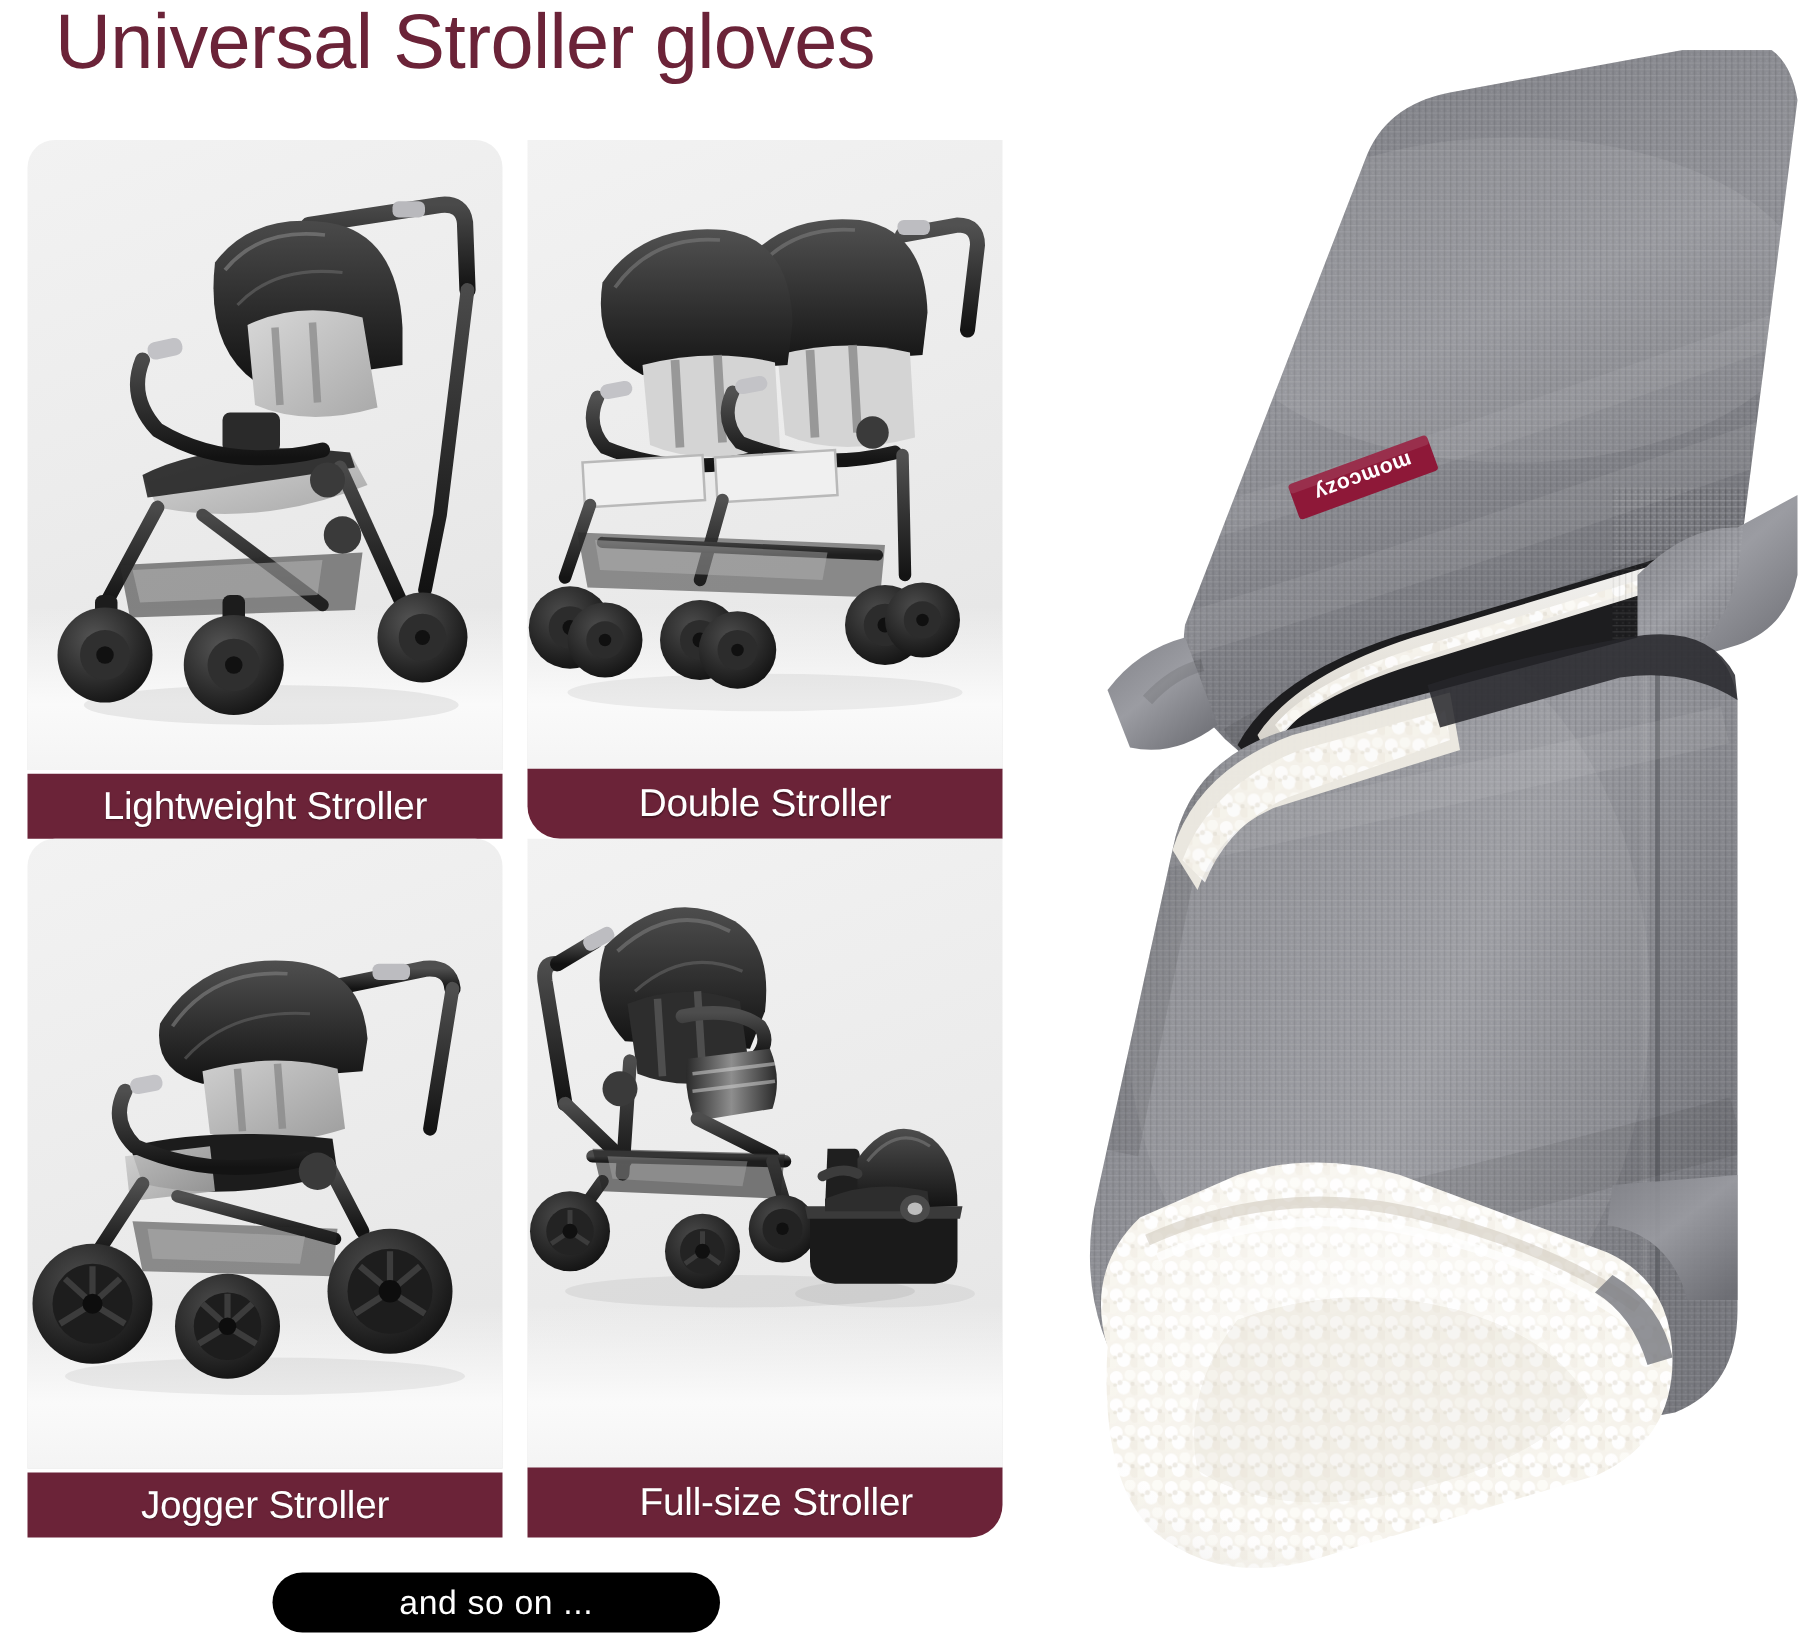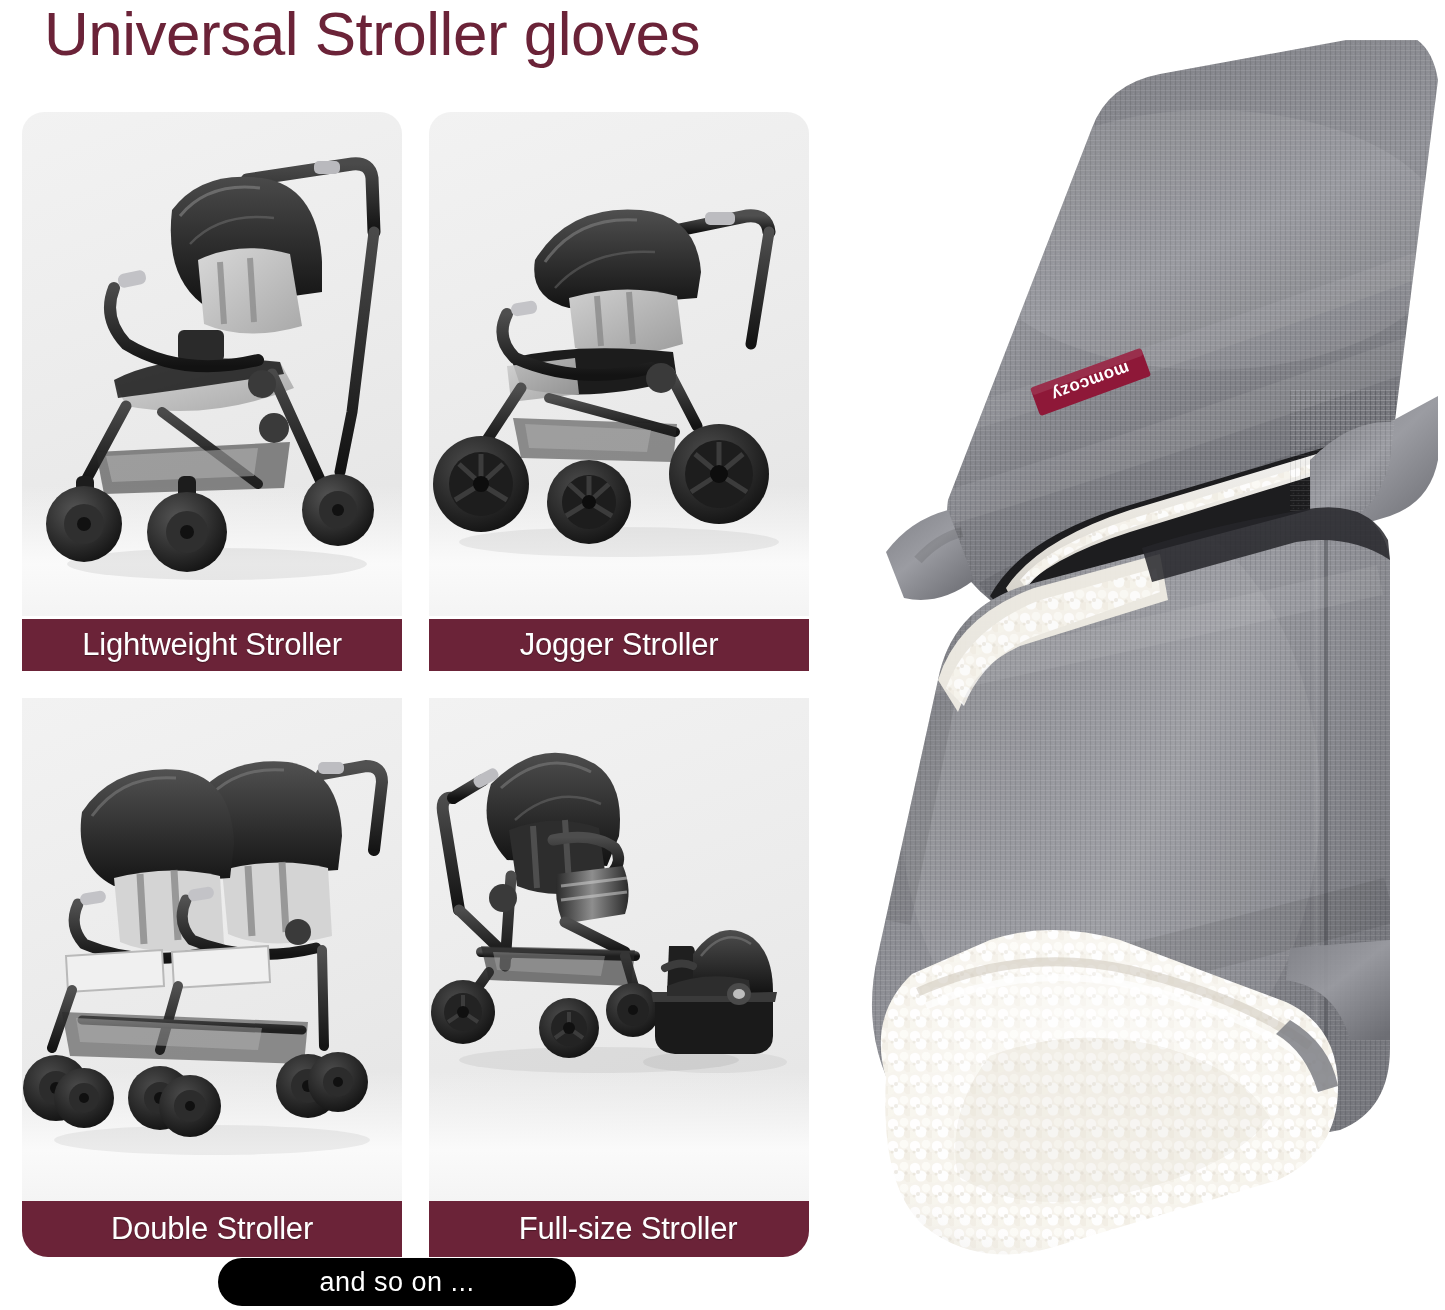--- a/index.html
+++ b/index.html
@@ -16,21 +16,21 @@
     color:#6b2338; white-space:nowrap; line-height:1.15;
   }
 
   
   .grid{
     position:absolute; left:22px; top:112px;
     width:780px; height:1118px;
     display:grid;
     grid-template-columns:380px 380px;
     grid-template-rows:559px 559px;
-    column-gap:20px; row-gap:0px;gap:27px;
+    column-gap:20px; row-gap:0px;
   }
   .cell{ position:relative; width:380px; height:559px; }
   .photo{
     position:absolute; left:0; top:0; right:0; bottom:55px;
     background:linear-gradient(160deg,#f2f2f2 0%,#ececec 45%,#e4e4e4 100%);
     border-top-left-radius:22px; border-top-right-radius:22px;
     overflow:hidden;
   }
   .cell.r2 .photo{ border-radius:0; }
   .photo .floor{
@@ -146,20 +146,105 @@
               <circle cx="316" cy="398" r="6" fill="#111"></circle>
           </g>
           <circle cx="240" cy="272" r="14" fill="#3a3a3a"></circle>
           <circle cx="252" cy="316" r="15" fill="#3a3a3a"></circle>
         </svg>
       </div>
     </div>
     <div class="label-bar">Lightweight Stroller</div>
   </div>
 
+  <div class="cell r2 c1">
+    <div class="photo">
+      <div class="floor"></div>
+      <div class="art">
+        <svg viewBox="0 0 380 500" preserveAspectRatio="xMidYMid meet">
+          <defs>
+            <linearGradient id="blk3" x1="0" y1="0" x2="0" y2="1">
+              <stop offset="0" stop-color="#515151"></stop>
+                <stop offset="1" stop-color="#141414"></stop>
+            </linearGradient>
+            <radialGradient id="tyre3" cx="0.4" cy="0.33" r="0.8">
+              <stop offset="0" stop-color="#4c4c4c"></stop>
+                <stop offset="1" stop-color="#0b0b0b"></stop>
+            </radialGradient>
+          </defs>
+          <ellipse cx="190" cy="440" rx="158" ry="15" fill="#000" opacity=".06"></ellipse>
+
+          <path d="M300 74 L344 66 Q360 66 360 82 L352 150" stroke="url(#blk3)" stroke-width="12" fill="none" stroke-linecap="round"></path>
+          <rect x="296" y="62" width="26" height="12" rx="5" fill="#bdbdc1"></rect>
+
+          <path d="M168 104 Q200 56 266 62 Q318 70 320 136 L316 170 L200 178 Q160 158 168 104 Z" fill="url(#blk3)"></path>
+          <path d="M178 108 Q208 66 262 70" stroke="#7c7c7c" stroke-width="3" fill="none" opacity=".6"></path>
+
+          <path d="M200 170 Q256 156 306 168 L310 236 Q248 252 206 234 Z" fill="#d4d4d4"></path>
+          <path d="M226 166 L230 236 M260 162 L264 232" stroke="#8a8a8a" stroke-width="7" opacity=".8"></path>
+
+          <path d="M60 112 Q92 64 158 70 Q210 78 212 144 L208 178 L92 186 Q52 166 60 112 Z" fill="url(#blk3)"></path>
+          <path d="M70 116 Q100 74 154 78" stroke="#7c7c7c" stroke-width="3" fill="none" opacity=".6"></path>
+
+          <path d="M92 178 Q148 164 198 176 L202 244 Q140 260 98 242 Z" fill="#d4d4d4"></path>
+          <path d="M118 174 L122 244 M152 170 L156 240" stroke="#8a8a8a" stroke-width="7" opacity=".8"></path>
+
+          <path d="M56 204 Q46 226 62 244 Q120 268 186 252" stroke="url(#blk3)" stroke-width="11" fill="none" stroke-linecap="round"></path>
+          <path d="M164 200 Q154 222 170 240 Q228 264 294 248" stroke="url(#blk3)" stroke-width="11" fill="none" stroke-linecap="round"></path>
+          <rect x="58" y="192" width="26" height="12" rx="6" fill="#c3c3c7" transform="rotate(-10 71 198)"></rect>
+          <rect x="166" y="188" width="26" height="12" rx="6" fill="#c3c3c7" transform="rotate(-10 179 194)"></rect>
+
+          <path d="M44 256 L140 250 L142 286 L46 292 Z" fill="#f0f0f0" stroke="#b9b9b9" stroke-width="2"></path>
+          <path d="M150 252 L246 246 L248 282 L152 288 Z" fill="#f0f0f0" stroke="#b9b9b9" stroke-width="2"></path>
+
+          <path d="M50 290 L30 348" stroke="url(#blk3)" stroke-width="10" fill="none" stroke-linecap="round"></path>
+          <path d="M156 286 L138 350" stroke="url(#blk3)" stroke-width="10" fill="none" stroke-linecap="round"></path>
+          <path d="M300 250 L302 346" stroke="url(#blk3)" stroke-width="10" fill="none" stroke-linecap="round"></path>
+          <path d="M60 320 L280 330" stroke="url(#blk3)" stroke-width="9" fill="none" stroke-linecap="round"></path>
+
+          <path d="M40 312 L286 322 L282 364 L48 356 Z" fill="#2a2a2a" opacity=".5"></path>
+          <path d="M54 318 L240 328 L236 350 L58 342 Z" fill="#b6b6b6" opacity=".45"></path>
+
+          <g>
+              <circle cx="34" cy="388" r="33" fill="url(#tyre3)"></circle>
+              <circle cx="34" cy="388" r="17" fill="#2c2c2c"></circle>
+              <circle cx="34" cy="388" r="6" fill="#101010"></circle>
+            </g>
+          <g>
+              <circle cx="62" cy="398" r="30" fill="url(#tyre3)"></circle>
+              <circle cx="62" cy="398" r="15" fill="#2c2c2c"></circle>
+              <circle cx="62" cy="398" r="5" fill="#101010"></circle>
+            </g>
+          <g>
+              <circle cx="138" cy="398" r="32" fill="url(#tyre3)"></circle>
+              <circle cx="138" cy="398" r="16" fill="#2c2c2c"></circle>
+              <circle cx="138" cy="398" r="6" fill="#101010"></circle>
+            </g>
+          <g>
+              <circle cx="168" cy="406" r="31" fill="url(#tyre3)"></circle>
+              <circle cx="168" cy="406" r="16" fill="#2c2c2c"></circle>
+              <circle cx="168" cy="406" r="5" fill="#101010"></circle>
+            </g>
+          <g>
+              <circle cx="286" cy="386" r="32" fill="url(#tyre3)"></circle>
+              <circle cx="286" cy="386" r="17" fill="#2c2c2c"></circle>
+              <circle cx="286" cy="386" r="6" fill="#101010"></circle>
+            </g>
+          <g>
+              <circle cx="316" cy="382" r="30" fill="url(#tyre3)"></circle>
+              <circle cx="316" cy="382" r="15" fill="#2c2c2c"></circle>
+              <circle cx="316" cy="382" r="5" fill="#101010"></circle>
+            </g>
+          <circle cx="276" cy="232" r="13" fill="#3a3a3a"></circle>
+        </svg>
+      </div>
+    </div>
+    <div class="label-bar">Double Stroller</div>
+  </div>
+
   <div class="cell r1 c2">
     <div class="photo">
       <div class="floor"></div>
       <div class="art">
         <svg viewBox="0 0 380 504" preserveAspectRatio="xMidYMid meet">
           <defs>
             <linearGradient id="blk2" x1="0" y1="0" x2="0" y2="1">
               <stop offset="0" stop-color="#4f4f4f"></stop>
                 <stop offset="1" stop-color="#131313"></stop>
             </linearGradient>
@@ -231,105 +316,20 @@
                 <line x1="290" y1="362" x2="314" y2="342"></line>
               <line x1="290" y1="362" x2="266" y2="342"></line>
             </g>
             <circle cx="290" cy="362" r="9" fill="#0d0d0d"></circle>
           </g>
           <circle cx="232" cy="266" r="15" fill="#3a3a3a"></circle>
         </svg>
       </div>
     </div>
     <div class="label-bar">Jogger Stroller</div>
-  </div>
-
-  <div class="cell r2 c1">
-    <div class="photo">
-      <div class="floor"></div>
-      <div class="art">
-        <svg viewBox="0 0 380 500" preserveAspectRatio="xMidYMid meet">
-          <defs>
-            <linearGradient id="blk3" x1="0" y1="0" x2="0" y2="1">
-              <stop offset="0" stop-color="#515151"></stop>
-                <stop offset="1" stop-color="#141414"></stop>
-            </linearGradient>
-            <radialGradient id="tyre3" cx="0.4" cy="0.33" r="0.8">
-              <stop offset="0" stop-color="#4c4c4c"></stop>
-                <stop offset="1" stop-color="#0b0b0b"></stop>
-            </radialGradient>
-          </defs>
-          <ellipse cx="190" cy="440" rx="158" ry="15" fill="#000" opacity=".06"></ellipse>
-
-          <path d="M300 74 L344 66 Q360 66 360 82 L352 150" stroke="url(#blk3)" stroke-width="12" fill="none" stroke-linecap="round"></path>
-          <rect x="296" y="62" width="26" height="12" rx="5" fill="#bdbdc1"></rect>
-
-          <path d="M168 104 Q200 56 266 62 Q318 70 320 136 L316 170 L200 178 Q160 158 168 104 Z" fill="url(#blk3)"></path>
-          <path d="M178 108 Q208 66 262 70" stroke="#7c7c7c" stroke-width="3" fill="none" opacity=".6"></path>
-
-          <path d="M200 170 Q256 156 306 168 L310 236 Q248 252 206 234 Z" fill="#d4d4d4"></path>
-          <path d="M226 166 L230 236 M260 162 L264 232" stroke="#8a8a8a" stroke-width="7" opacity=".8"></path>
-
-          <path d="M60 112 Q92 64 158 70 Q210 78 212 144 L208 178 L92 186 Q52 166 60 112 Z" fill="url(#blk3)"></path>
-          <path d="M70 116 Q100 74 154 78" stroke="#7c7c7c" stroke-width="3" fill="none" opacity=".6"></path>
-
-          <path d="M92 178 Q148 164 198 176 L202 244 Q140 260 98 242 Z" fill="#d4d4d4"></path>
-          <path d="M118 174 L122 244 M152 170 L156 240" stroke="#8a8a8a" stroke-width="7" opacity=".8"></path>
-
-          <path d="M56 204 Q46 226 62 244 Q120 268 186 252" stroke="url(#blk3)" stroke-width="11" fill="none" stroke-linecap="round"></path>
-          <path d="M164 200 Q154 222 170 240 Q228 264 294 248" stroke="url(#blk3)" stroke-width="11" fill="none" stroke-linecap="round"></path>
-          <rect x="58" y="192" width="26" height="12" rx="6" fill="#c3c3c7" transform="rotate(-10 71 198)"></rect>
-          <rect x="166" y="188" width="26" height="12" rx="6" fill="#c3c3c7" transform="rotate(-10 179 194)"></rect>
-
-          <path d="M44 256 L140 250 L142 286 L46 292 Z" fill="#f0f0f0" stroke="#b9b9b9" stroke-width="2"></path>
-          <path d="M150 252 L246 246 L248 282 L152 288 Z" fill="#f0f0f0" stroke="#b9b9b9" stroke-width="2"></path>
-
-          <path d="M50 290 L30 348" stroke="url(#blk3)" stroke-width="10" fill="none" stroke-linecap="round"></path>
-          <path d="M156 286 L138 350" stroke="url(#blk3)" stroke-width="10" fill="none" stroke-linecap="round"></path>
-          <path d="M300 250 L302 346" stroke="url(#blk3)" stroke-width="10" fill="none" stroke-linecap="round"></path>
-          <path d="M60 320 L280 330" stroke="url(#blk3)" stroke-width="9" fill="none" stroke-linecap="round"></path>
-
-          <path d="M40 312 L286 322 L282 364 L48 356 Z" fill="#2a2a2a" opacity=".5"></path>
-          <path d="M54 318 L240 328 L236 350 L58 342 Z" fill="#b6b6b6" opacity=".45"></path>
-
-          <g>
-              <circle cx="34" cy="388" r="33" fill="url(#tyre3)"></circle>
-              <circle cx="34" cy="388" r="17" fill="#2c2c2c"></circle>
-              <circle cx="34" cy="388" r="6" fill="#101010"></circle>
-            </g>
-          <g>
-              <circle cx="62" cy="398" r="30" fill="url(#tyre3)"></circle>
-              <circle cx="62" cy="398" r="15" fill="#2c2c2c"></circle>
-              <circle cx="62" cy="398" r="5" fill="#101010"></circle>
-            </g>
-          <g>
-              <circle cx="138" cy="398" r="32" fill="url(#tyre3)"></circle>
-              <circle cx="138" cy="398" r="16" fill="#2c2c2c"></circle>
-              <circle cx="138" cy="398" r="6" fill="#101010"></circle>
-            </g>
-          <g>
-              <circle cx="168" cy="406" r="31" fill="url(#tyre3)"></circle>
-              <circle cx="168" cy="406" r="16" fill="#2c2c2c"></circle>
-              <circle cx="168" cy="406" r="5" fill="#101010"></circle>
-            </g>
-          <g>
-              <circle cx="286" cy="386" r="32" fill="url(#tyre3)"></circle>
-              <circle cx="286" cy="386" r="17" fill="#2c2c2c"></circle>
-              <circle cx="286" cy="386" r="6" fill="#101010"></circle>
-            </g>
-          <g>
-              <circle cx="316" cy="382" r="30" fill="url(#tyre3)"></circle>
-              <circle cx="316" cy="382" r="15" fill="#2c2c2c"></circle>
-              <circle cx="316" cy="382" r="5" fill="#101010"></circle>
-            </g>
-          <circle cx="276" cy="232" r="13" fill="#3a3a3a"></circle>
-        </svg>
-      </div>
-    </div>
-    <div class="label-bar">Double Stroller</div>
   </div>
 
   <div class="cell r2 c2">
     <div class="photo">
       <div class="floor"></div>
       <div class="art">
         <svg viewBox="0 0 380 500" preserveAspectRatio="xMidYMid meet">
           <defs>
             <linearGradient id="blk4" x1="0" y1="0" x2="0" y2="1">
               <stop offset="0" stop-color="#4d4d4d"></stop>

